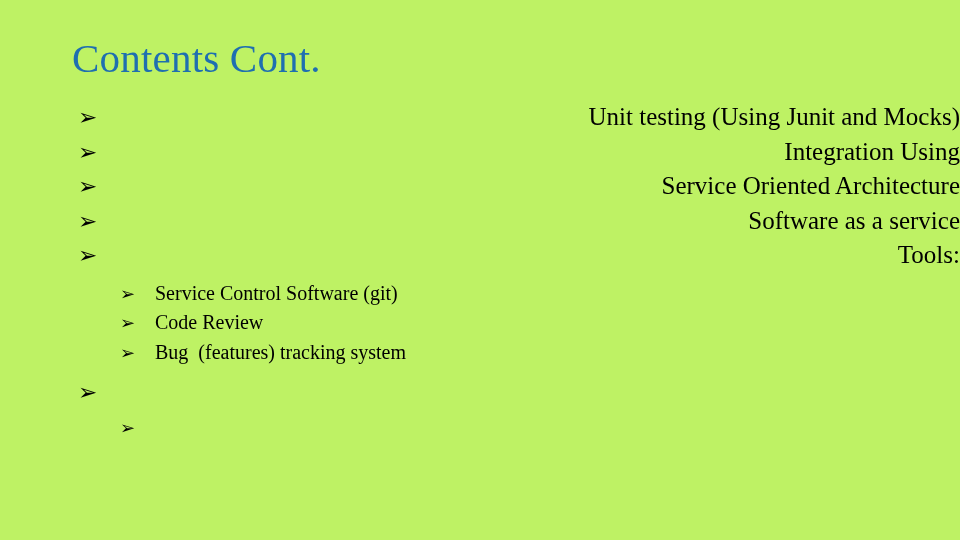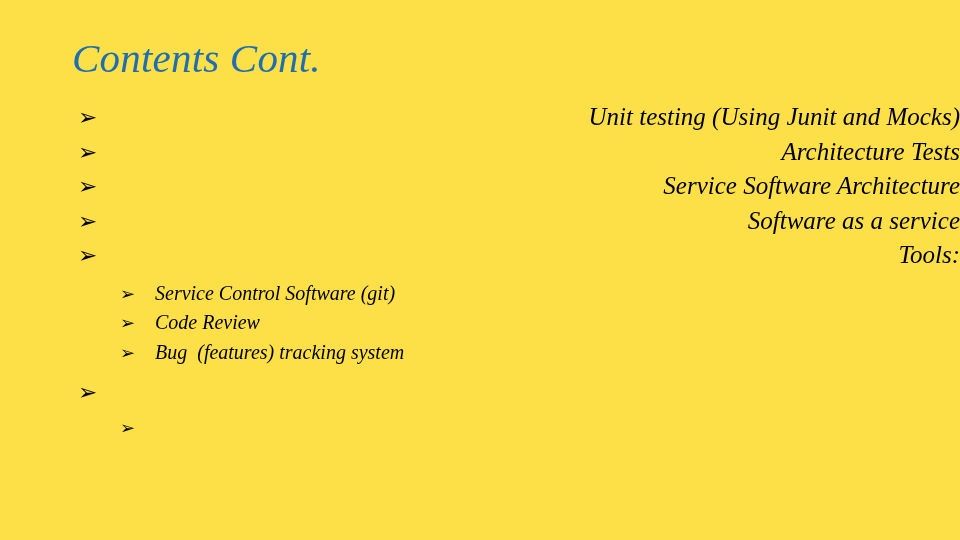--- a/index.html
+++ b/index.html
@@ -12,22 +12,21 @@
     height: 540px;
     overflow: hidden;
     font-family: "Liberation Serif", "DejaVu Serif", serif;
     color: #000000;
     position: relative;
   }
 
   .slide {
     position: absolute;
     inset: 0;
-    background: #fde047;
-    font-style: italic;
+    background: #bef264;
   }
 
   
   .slide-title {
     position: absolute;
     left: 72px;
     top: 34px;
     font-size: 41px;
     line-height: 48px;
     color: #1f6fb0;
@@ -122,26 +121,26 @@
 
   <div class="body-area">
 
     <div class="bullet-row lvl1">
       <span class="marker">➢</span>
       <span class="txt">Unit testing (Using Junit and Mocks)</span>
     </div>
 
     <div class="bullet-row lvl1">
       <span class="marker">➢</span>
-      <span class="txt">Architecture Tests</span>
+      <span class="txt">Integration Using</span>
     </div>
 
     <div class="bullet-row lvl1">
       <span class="marker">➢</span>
-      <span class="txt">Service Software Architecture</span>
+      <span class="txt">Service Oriented Architecture</span>
     </div>
 
     <div class="bullet-row lvl1">
       <span class="marker">➢</span>
       <span class="txt">Software as a service</span>
     </div>
 
     <div class="bullet-row lvl1">
       <span class="marker">➢</span>
       <span class="txt">Tools:</span>

